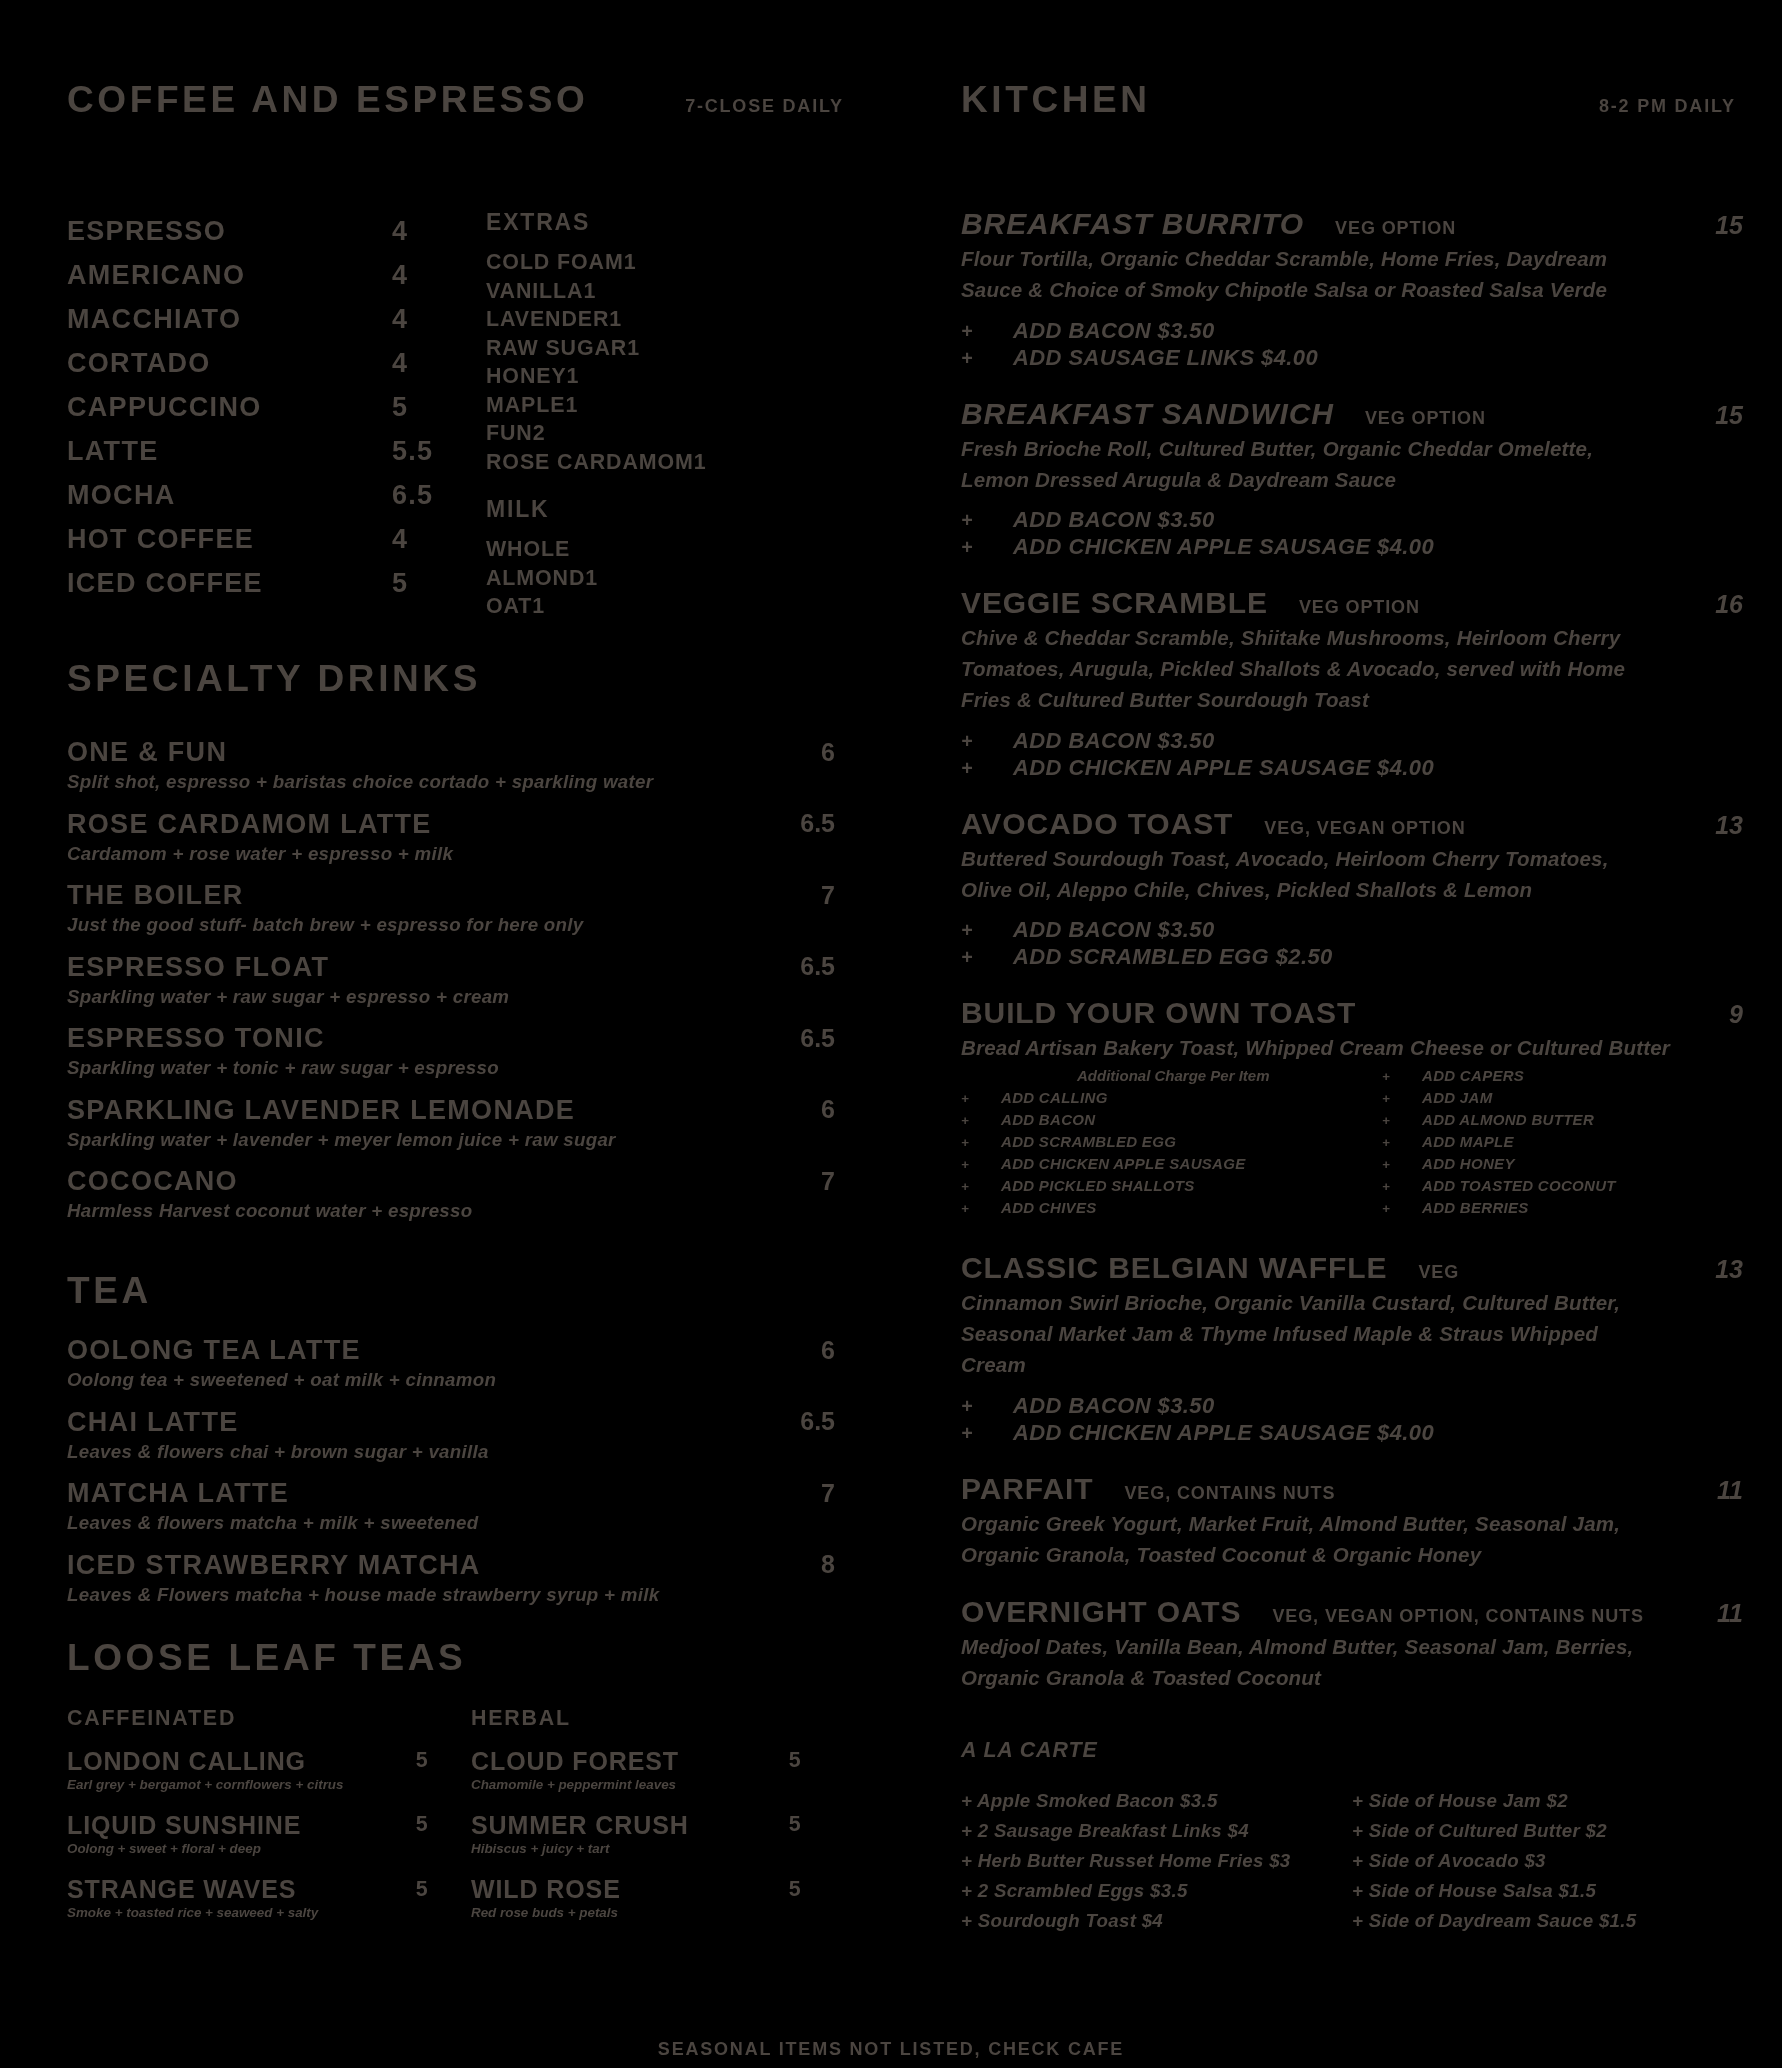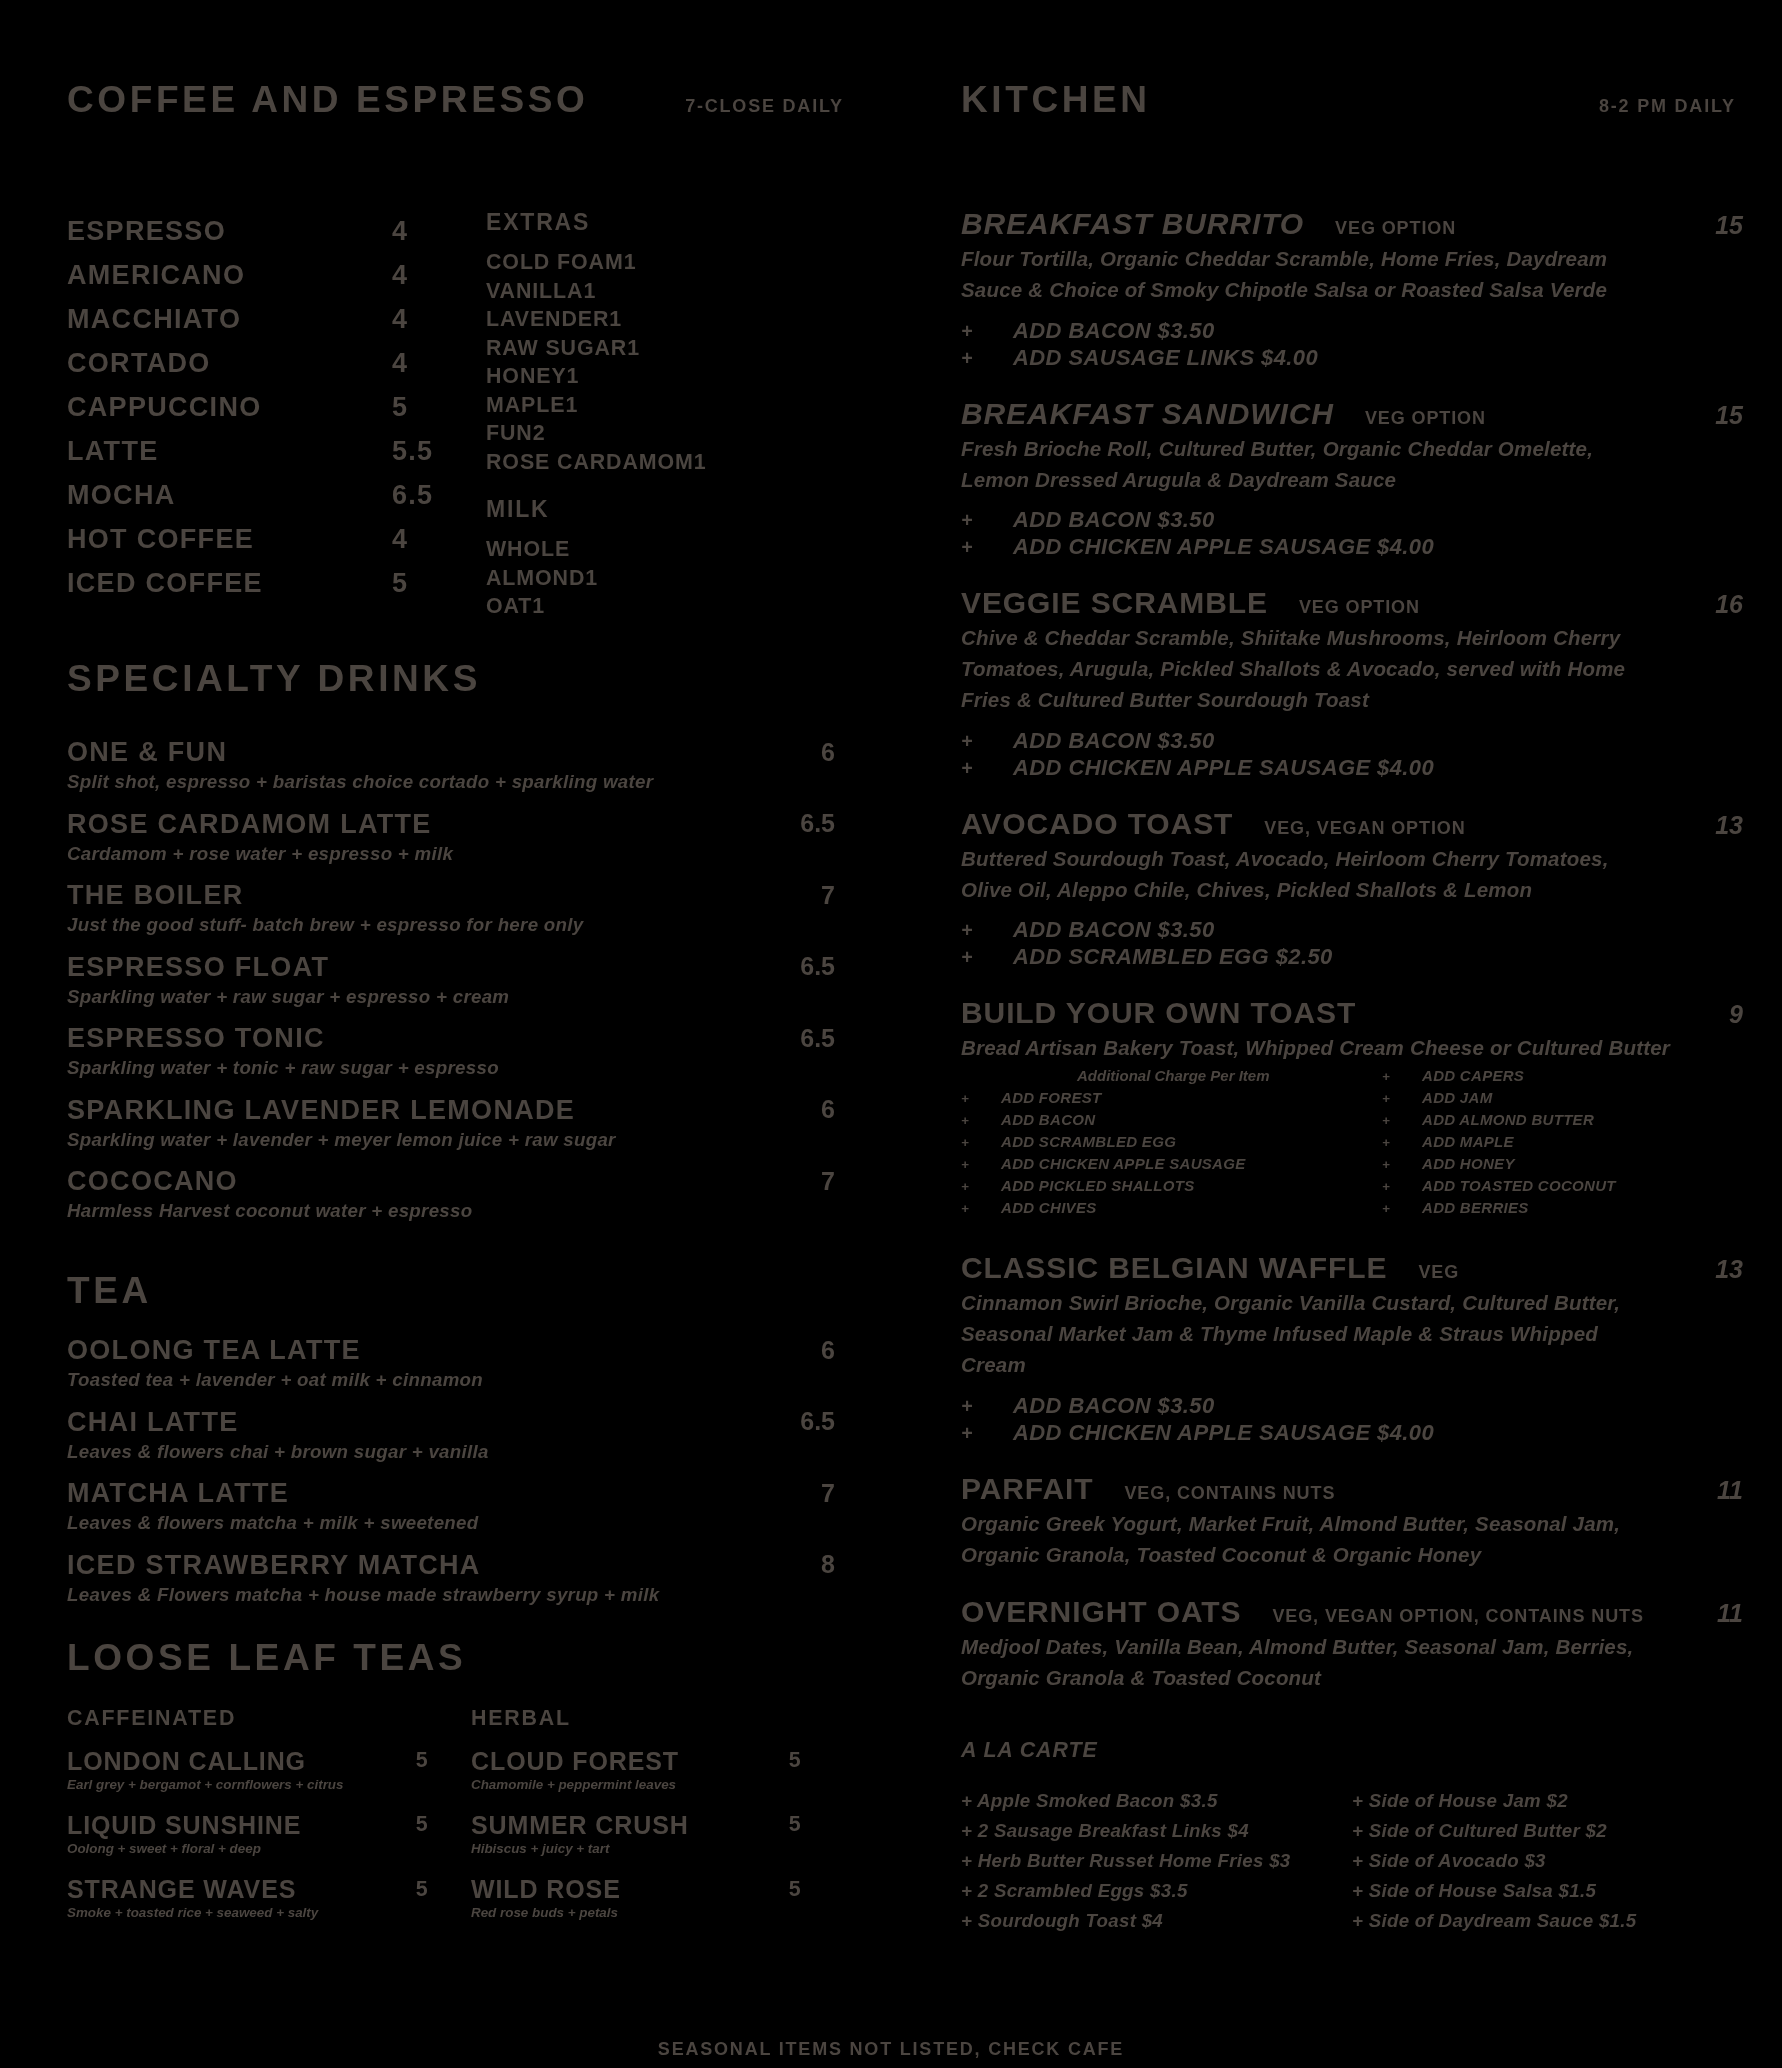--- a/index.html
+++ b/index.html
@@ -235,21 +235,21 @@
     </div>
   </div>
 
   <h1 class="tea">TEA</h1>
   <div class="m-list tea">
     <div class="m-item">
       <div class="m-row">
           <span class="m-nm">OOLONG TEA LATTE</span>
           <span class="m-pr">6</span>
         </div>
-      <div class="m-sub">Toasted tea + lavender + oat milk + cinnamon</div>
+      <div class="m-sub">Oolong tea + sweetened + oat milk + cinnamon</div>
     </div>
     <div class="m-item">
       <div class="m-row">
           <span class="m-nm">CHAI LATTE</span>
           <span class="m-pr">6.5</span>
         </div>
       <div class="m-sub">Leaves &amp; flowers chai + brown sugar + vanilla</div>
     </div>
     <div class="m-item">
       <div class="m-row">
@@ -409,21 +409,21 @@
       <div class="k-head">
           <span class="k-nm">BUILD YOUR OWN TOAST</span>
           <span class="k-pr">9</span>
         </div>
       <div class="k-desc one-line">Bread Artisan Bakery Toast, Whipped Cream Cheese or Cultured Butter</div>
       <div class="byot-cols">
         <div class="byot-col1">
           <div class="b-note">Additional Charge Per Item</div>
           <div class="b-add">
               <span class="plus">+</span>
-              <span>ADD FOREST</span>
+              <span>ADD CALLING</span>
             </div>
           <div class="b-add">
               <span class="plus">+</span>
               <span>ADD BACON</span>
             </div>
           <div class="b-add">
               <span class="plus">+</span>
               <span>ADD SCRAMBLED EGG</span>
             </div>
           <div class="b-add">

